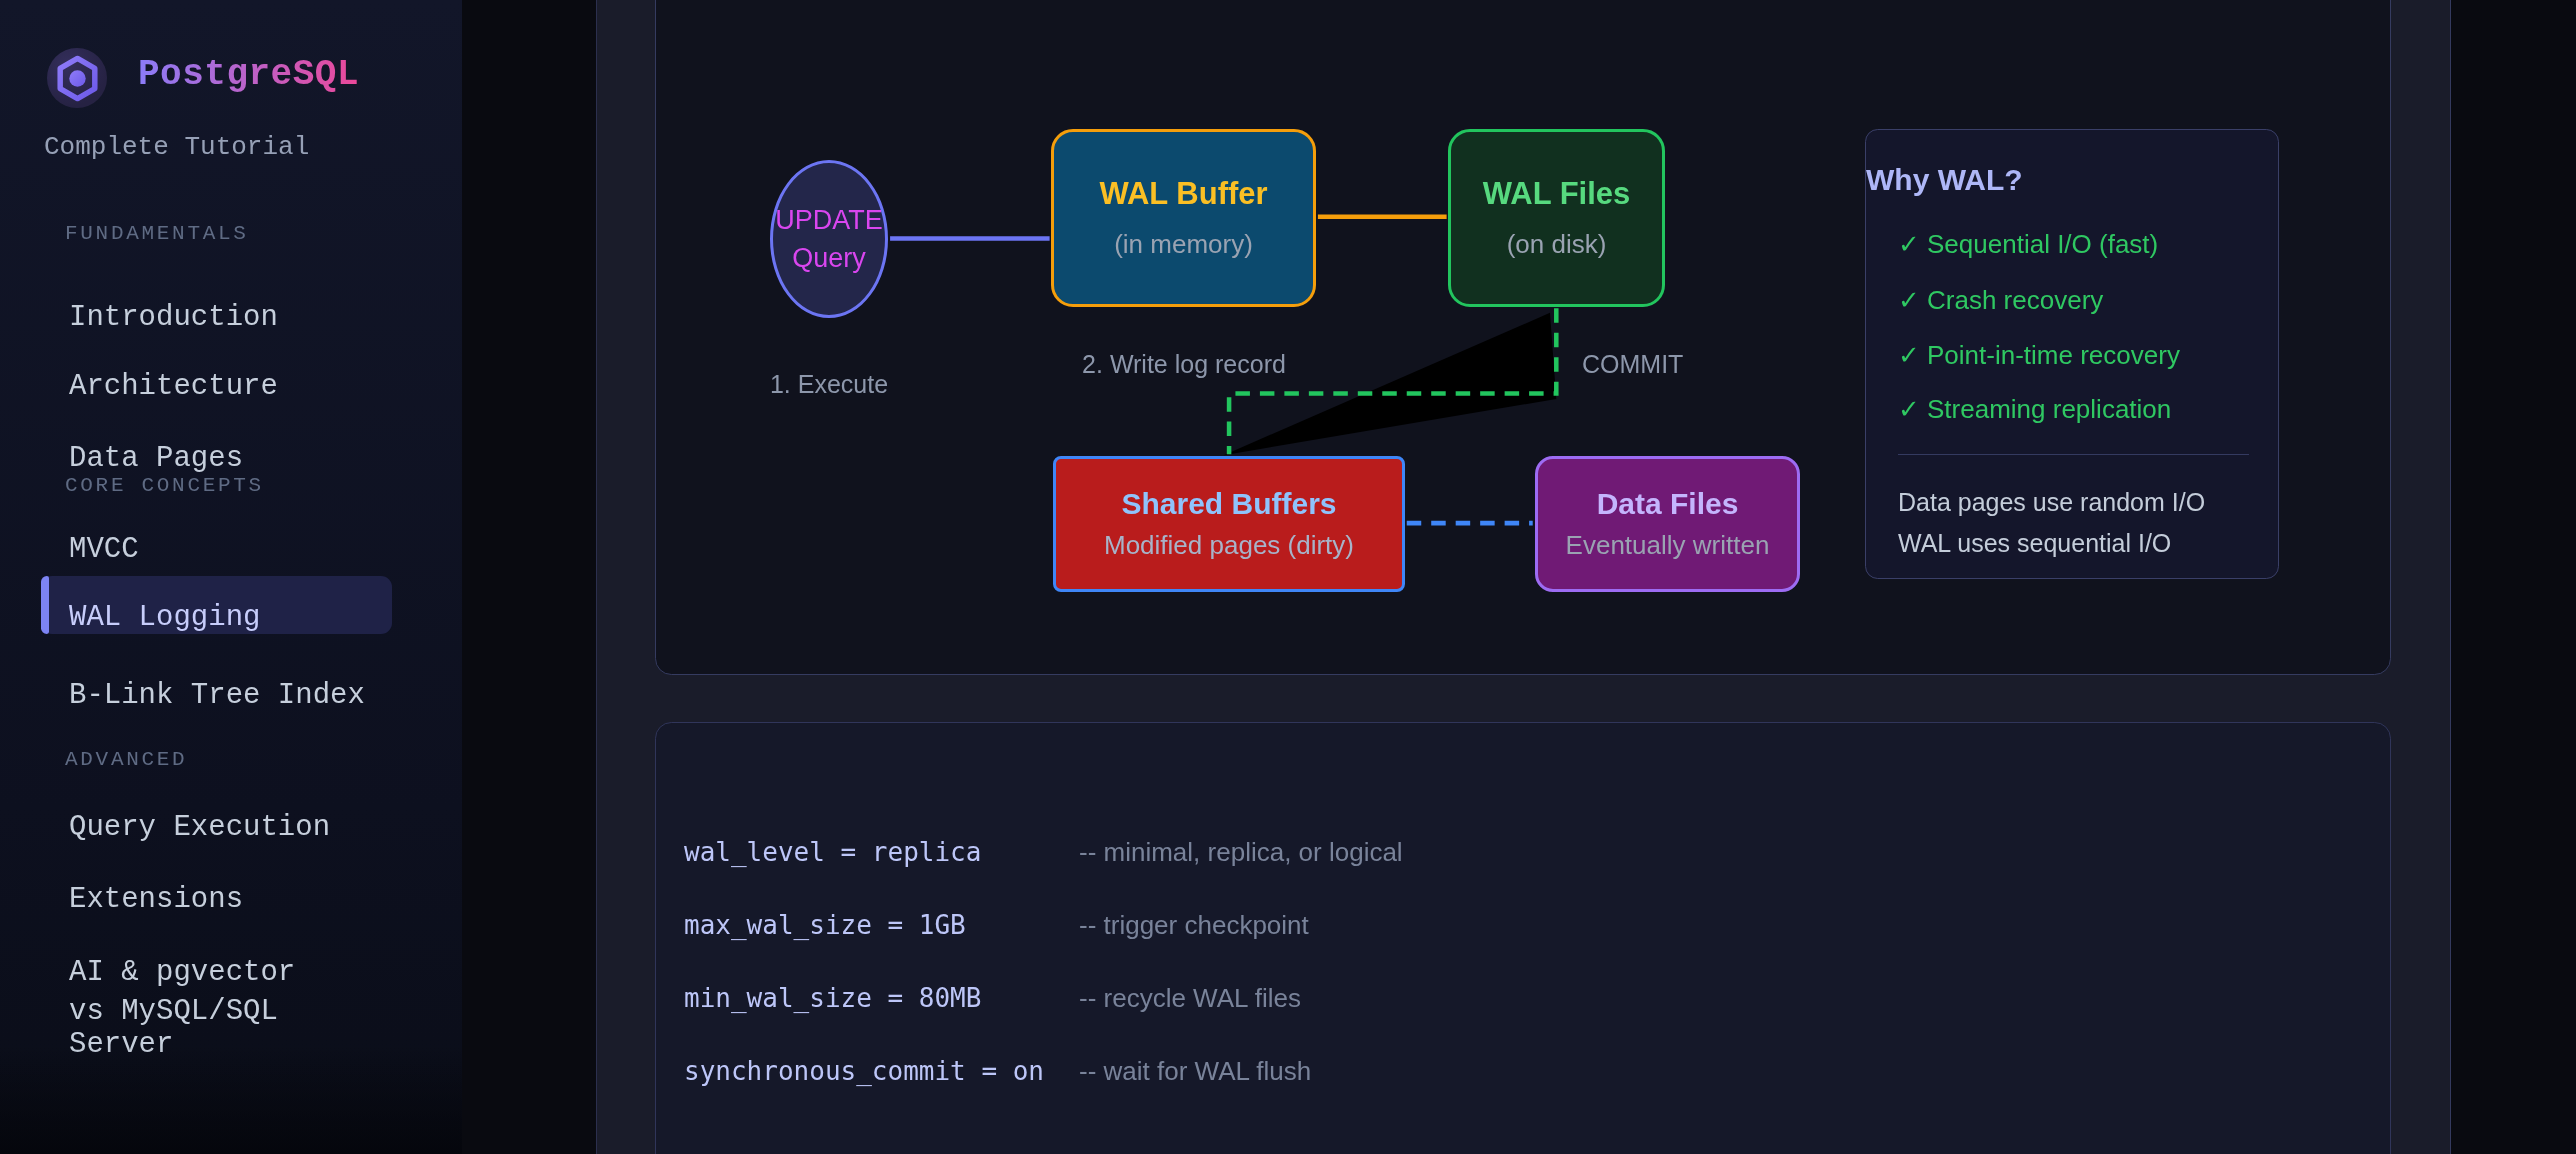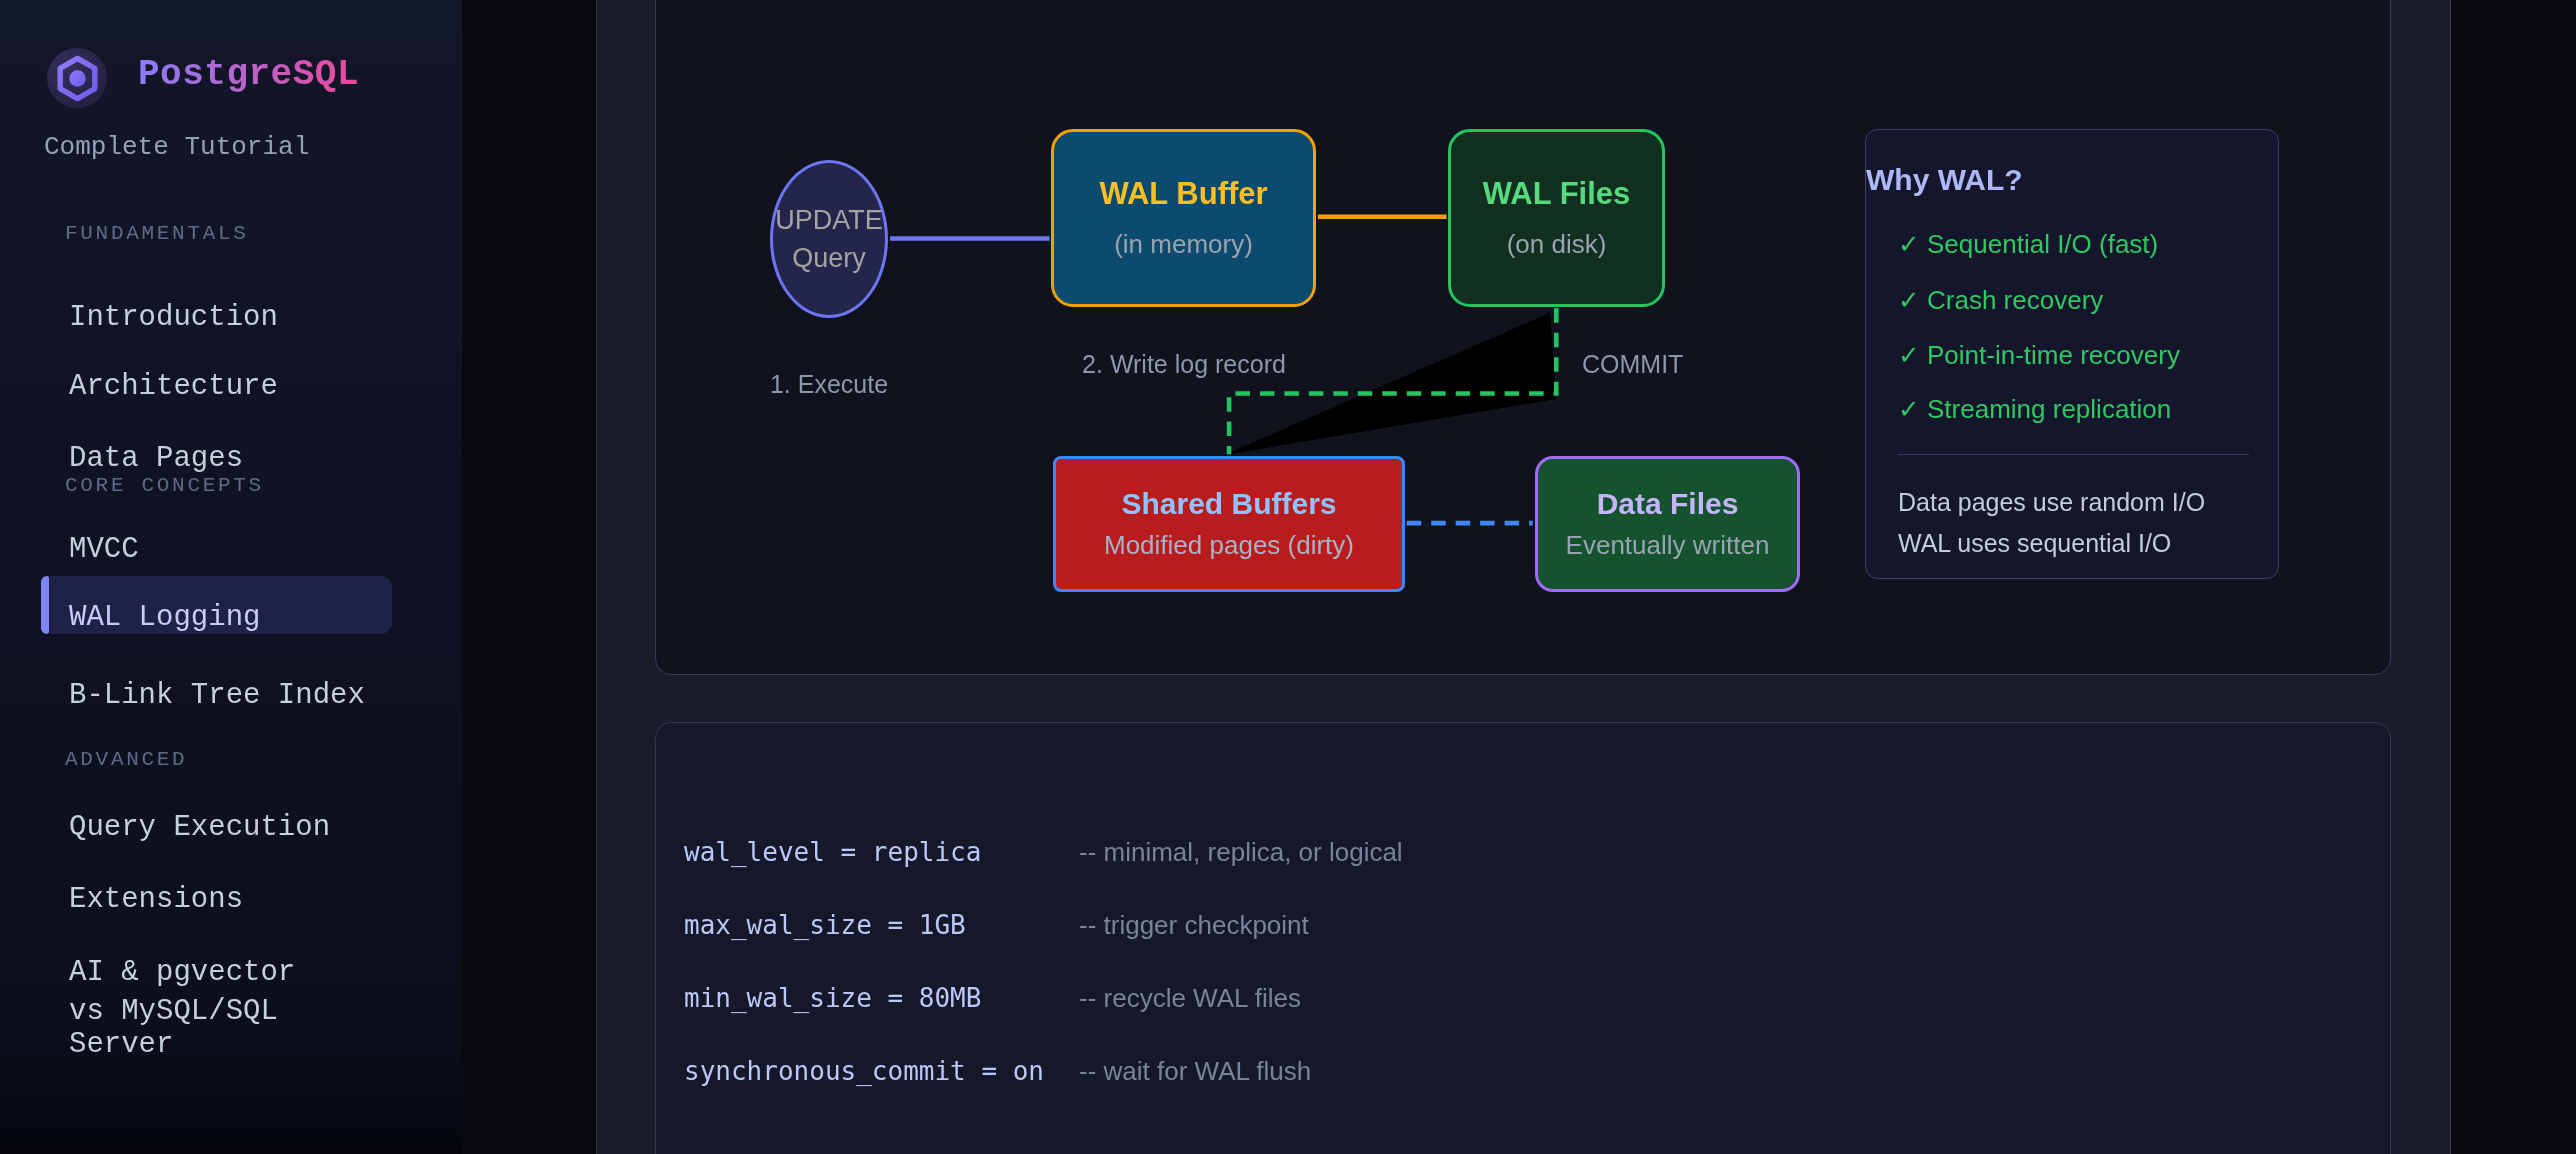--- a/index.html
+++ b/index.html
@@ -49,32 +49,32 @@
     background:#1a1c2a;border-left:1.8px solid #2b2f4e;border-right:1.8px solid #343a5e;}
   .card{position:absolute;border:1.8px solid #353b60;border-radius:16.3px;}
   .diagram-card{left:655px;top:-27px;width:1736px;height:702px;background:#10121d;}
   .code-card{left:655px;top:722px;width:1736px;height:480px;background:#151829;border-color:#30355a;}
 
   
   .node{position:absolute;display:flex;flex-direction:column;align-items:center;justify-content:center;
     text-align:center;}
   .ellipse-node{left:770px;top:160px;width:118px;height:158px;border-radius:50%;
     border:3.6px solid var(--accent-purple);background:#23264a;}
-  .ellipse-node .qline{font-size:27px;line-height:38px;color:#a3a3a3;}
+  .ellipse-node .qline{font-size:27px;line-height:38px;color:#d946ef;}
   .rect-node{border-radius:22px;}
   .node-title{font-size:31px;font-weight:bold;}
   .node-sub{font-size:26px;color:#9aa3b2;margin-top:16.3px;}
   .wal-buffer{left:1051px;top:129px;width:265px;height:178px;border:3.6px solid var(--accent-orange);background:#0c4a6e;}
   .wal-buffer .node-title{color:#fbbf24;}
   .wal-files{left:1448px;top:129px;width:217px;height:178px;border:3.6px solid var(--accent-green);background:#11301f;}
   .wal-files .node-title{color:#57d97f;}
   .shared-buffers{left:1053px;top:456px;width:352px;height:136px;border:3.6px solid var(--accent-blue);background:#b91c1c;border-radius:8px;}
   .shared-buffers .node-title{color:#8fc3fc;font-size:30px;}
   .shared-buffers .node-sub{color:#a7b3c9;margin-top:9px;}
-  .data-files{left:1535px;top:456px;width:265px;height:136px;border:3.6px solid var(--accent-violet);background:#14532d;border-radius:18px;}
+  .data-files{left:1535px;top:456px;width:265px;height:136px;border:3.6px solid var(--accent-violet);background:#701a75;border-radius:18px;}
   .data-files .node-title{color:#c4b5fd;font-size:30px;}
   .data-files .node-sub{margin-top:9px;}
   .diagram-label{position:absolute;font-size:25px;color:var(--text-muted);white-space:nowrap;}
 
   
   .why-wal{position:absolute;left:1865px;top:129px;width:414px;height:450px;background:#14162b;
     border:1.8px solid #3a3f68;border-radius:12.7px;}
   .why-title{position:absolute;left:0;right:0;top:33px;text-align:left;font-size:30px;font-weight:bold;color:var(--why-title);}
   .why-item{position:absolute;left:32px;height:36px;line-height:36px;font-size:26px;color:var(--green-text);white-space:nowrap;}
   .why-divider{position:absolute;left:32px;width:351px;top:324px;border-top:1.8px solid #343a60;}

